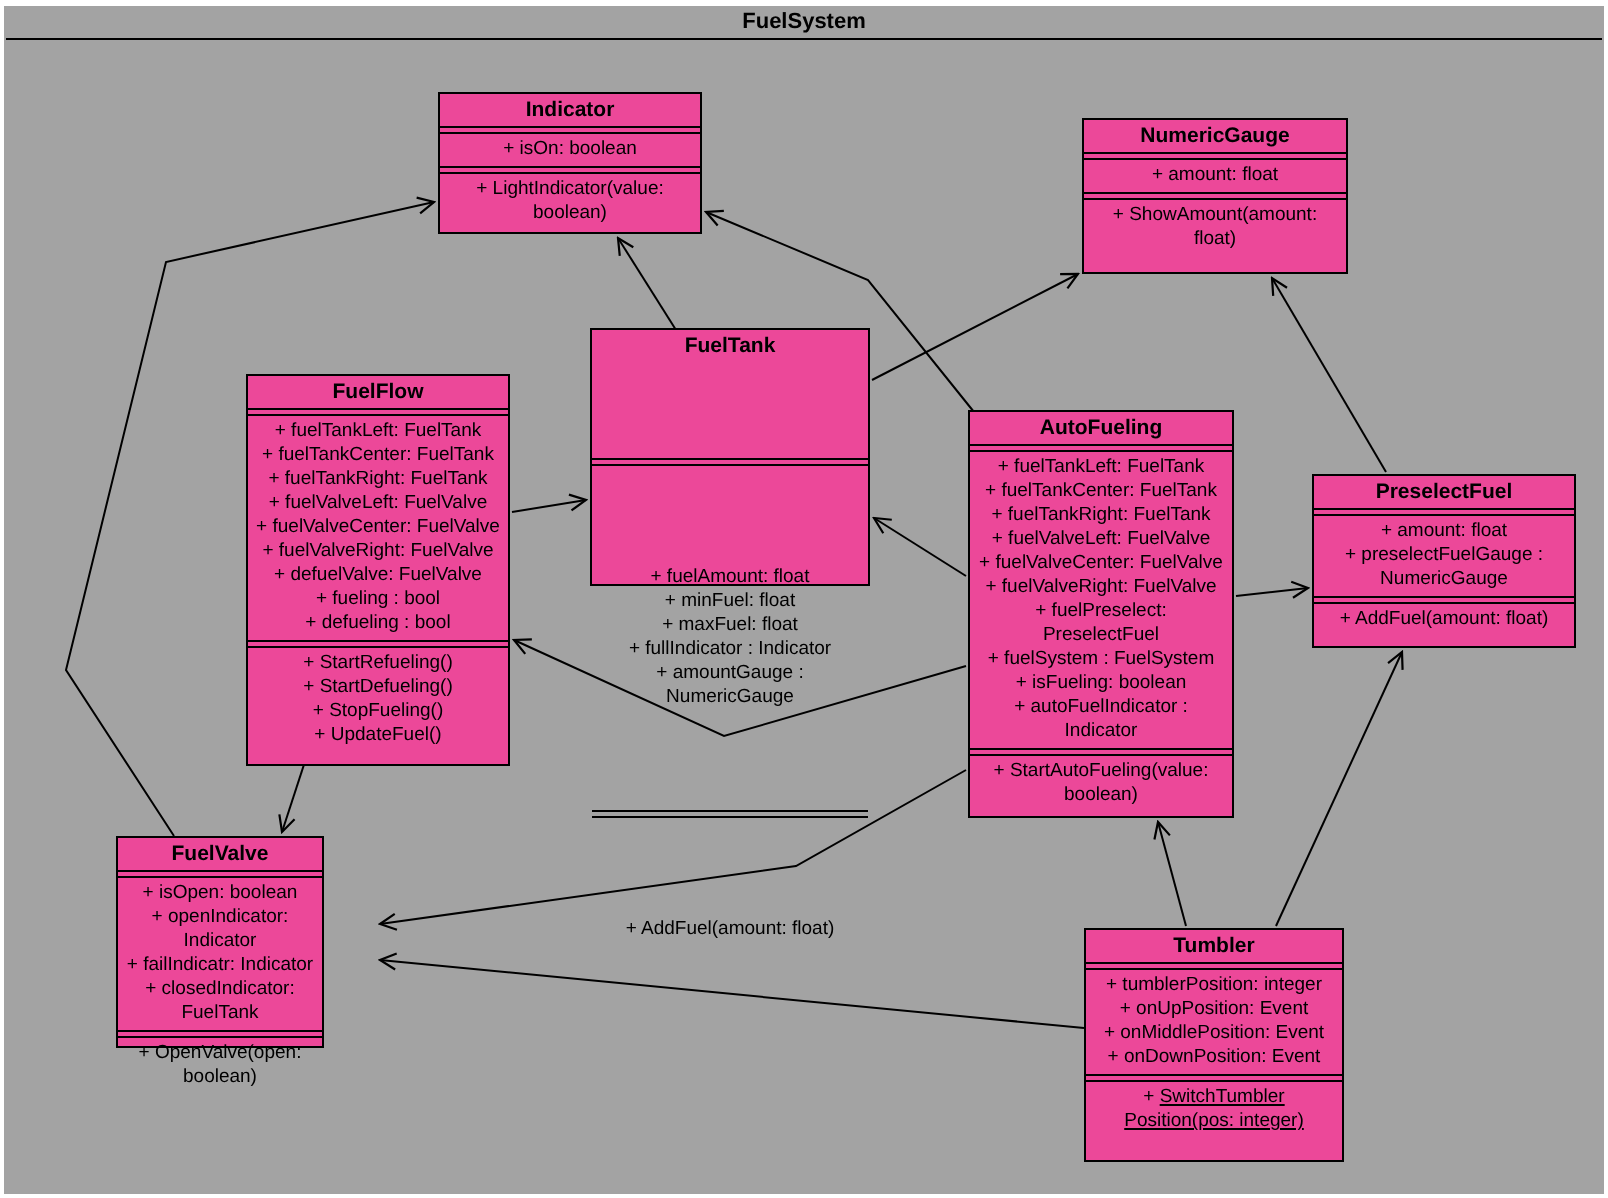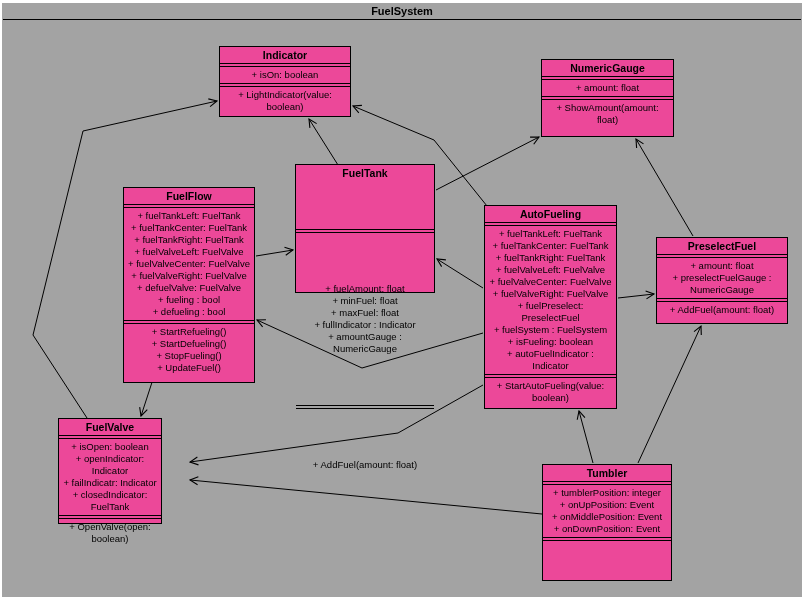--- a/index.html
+++ b/index.html
@@ -160,14 +160,18 @@
     <div class="uml-class" style="left: 542px; top: 464px; width: 130px; height: 117px;">
       <div class="ctitle">Tumbler</div>
       <div class="sep"></div>
       <div class="cmp">
         <div class="row">+ tumblerPosition: integer</div>
         <div class="row">+ onUpPosition: Event</div>
         <div class="row">+ onMiddlePosition: Event</div>
         <div class="row">+ onDownPosition: Event</div>
       </div>
       <div class="sep"></div>
+      <div class="cmp">
+        <div class="row"><span>+ </span><span class="u">SwitchTumbler
+Position(pos: integer)</span></div>
+      </div>
     </div>
   </div>
 
 </body></html>

